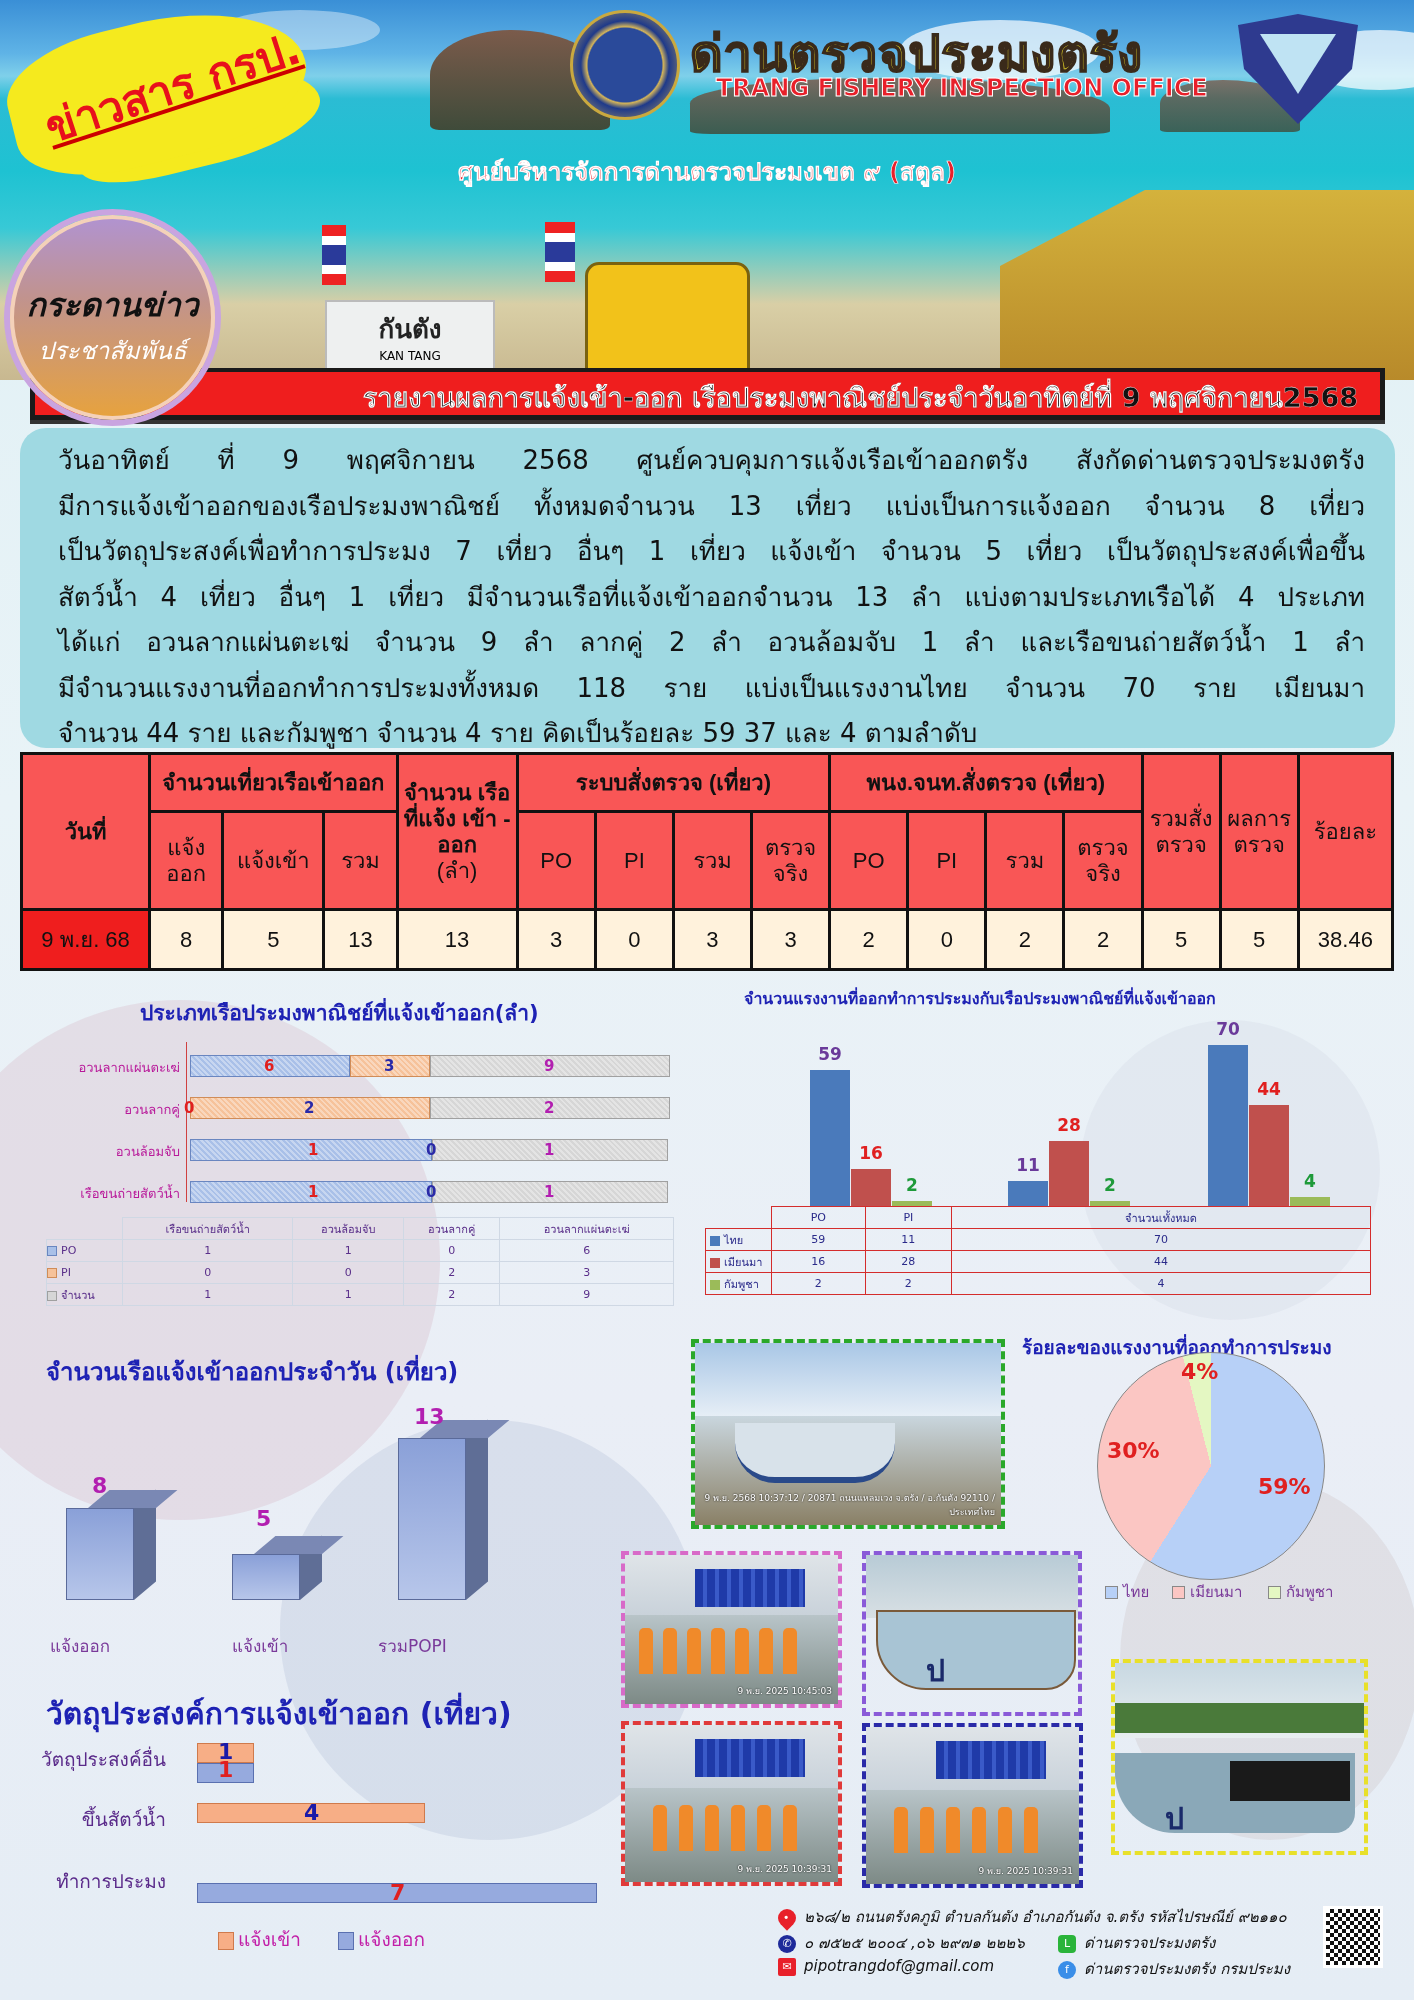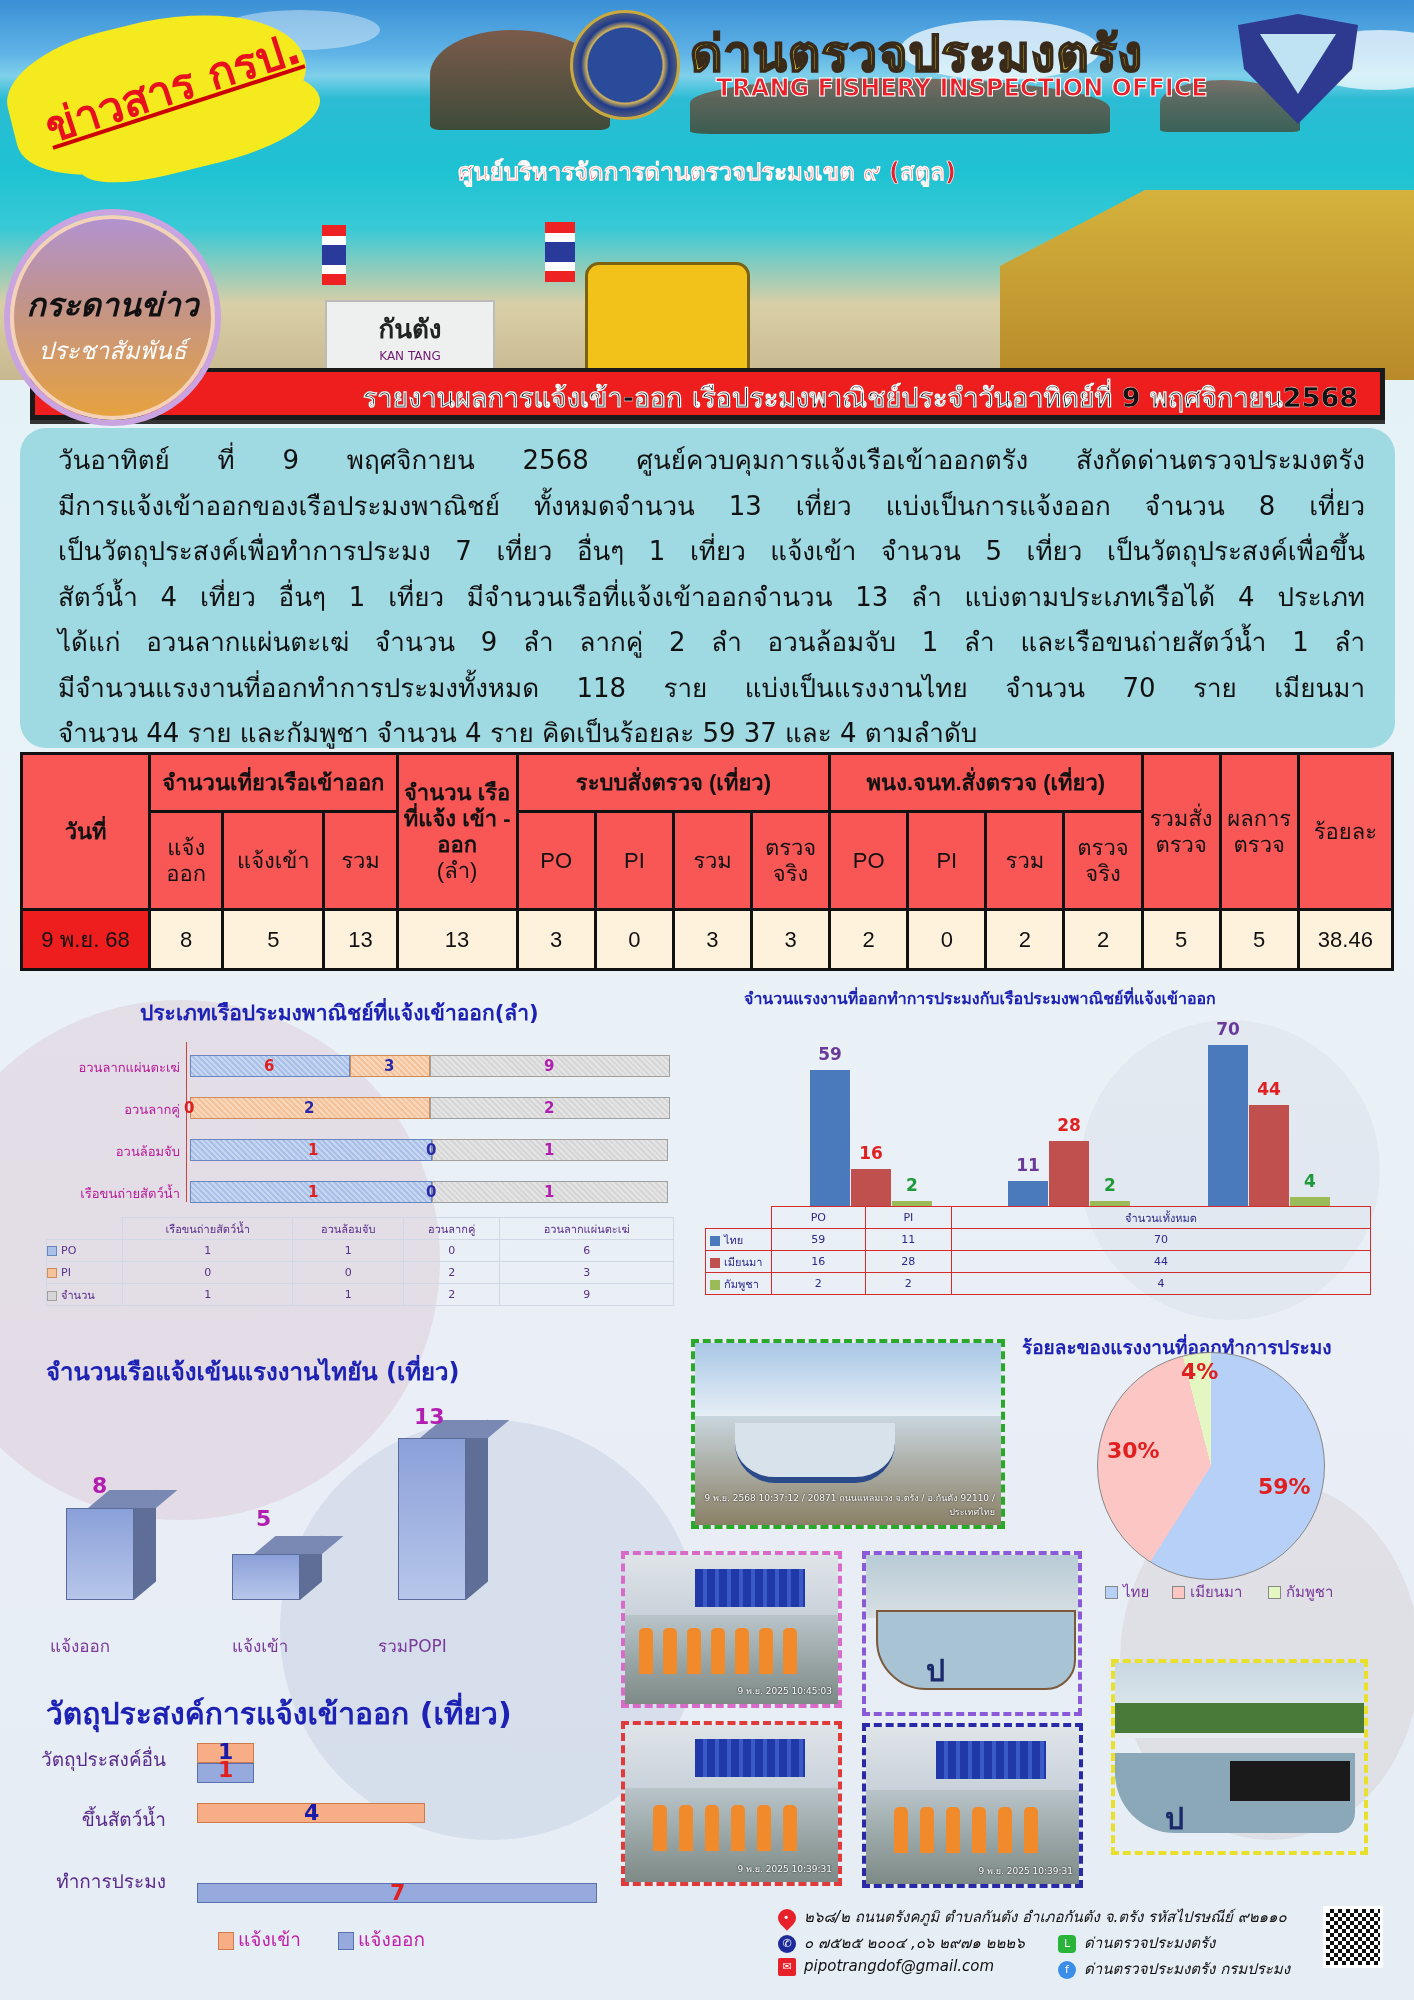--- a/index.html
+++ b/index.html
@@ -14,21 +14,21 @@
 .brush-text{position:absolute;left:40px;top:52px;color:#e8101c;font-weight:bold;font-size:44px;transform:rotate(-18deg);text-decoration:underline;text-decoration-color:#c00;font-family:"DejaVu Sans",sans-serif}
 .logo-round{position:absolute;left:570px;top:10px;width:110px;height:110px;border-radius:50%;background:radial-gradient(circle,#2a4a9a 50%,#d3b45a 52%,#1f3a8a 60%,#d3b45a 100%);border:3px solid #caa93f}
 .logo-shield{position:absolute;left:1238px;top:14px;width:120px;height:110px;background:#2e3a8f;clip-path:polygon(0 10%,50% 0,100% 10%,95% 50%,50% 100%,5% 50%);}
 .logo-shield .inner{position:absolute;left:22px;top:20px;width:76px;height:60px;background:#bfe3f3;clip-path:polygon(0 0,100% 0,50% 100%)}
 .title-th{position:absolute;left:690px;top:14px;color:#f3e32a;font-size:50px;font-weight:bold;-webkit-text-stroke:2px #3a2a1a;letter-spacing:1px}
 .title-en{position:absolute;left:716px;top:74px;color:#e8202a;font-size:24px;font-weight:bold;-webkit-text-stroke:1px #fff}
 .sub1,.sub2{position:absolute;left:0;width:1414px;text-align:center;color:#e8202a;font-size:24px;font-weight:bold;-webkit-text-stroke:.6px #fff}
 .sub1{top:152px}.sub2{top:186px}
 .station-sign{position:absolute;left:325px;top:300px;width:170px;height:80px;background:#eef0f0;border:2px solid #bbb;text-align:center}
 .station-sign .a{font-size:26px;font-weight:bold;color:#222;margin-top:6px}
-.station-sign .b{font-size:12px;color:#701a75}
+.station-sign .b{font-size:12px;color:#000000}
 .train{position:absolute;left:585px;top:262px;width:165px;height:118px;background:#f2c21a;border-radius:14px 14px 0 0;border:3px solid #7a6210}
 .flag{position:absolute;width:24px;height:60px;background:linear-gradient(180deg,#e22 0 18%,#fff 18% 34%,#2a3a9a 34% 66%,#fff 66% 82%,#e22 82%)}
 .pavilion{position:absolute;left:1000px;top:190px;width:414px;height:190px;background:linear-gradient(180deg,#d4b23c,#b88a2a);clip-path:polygon(35% 0,100% 0,100% 100%,0 100%,0 40%)}
 .pr-badge{position:absolute;left:10px;top:215px;width:205px;height:205px;border-radius:50%;background:linear-gradient(180deg,#b193cf 0%,#c1938e 40%,#e6a23f 100%);border:4px solid #f4d1b9;box-shadow:0 0 0 6px #c9a4e0;z-index:5}
 .pr-badge .l1{position:absolute;top:60px;width:100%;text-align:center;font-size:32px;font-weight:bold;color:#111;font-style:italic}
 .pr-badge .l2{position:absolute;top:112px;width:100%;text-align:center;font-size:24px;color:#fff;font-style:italic}
 .report-bar{position:absolute;left:30px;top:368px;width:1355px;height:52px;background:#ef1e1e;border:5px solid #1a1a1a;border-top-width:4px;z-index:4;box-shadow:0 4px 0 #333}
 .report-bar span{position:absolute;right:22px;top:4px;color:#111;font-size:27px;font-weight:bold;-webkit-text-stroke:.3px #fff}
 
 .summary{position:absolute;left:20px;top:428px;width:1375px;height:320px;background:#9fd9e2;border-radius:26px;padding:10px 30px 0 38px}
@@ -331,21 +331,21 @@
       <td style="text-align:left;padding-left:4px"><i class="sw" style="background:#9bbb59"></i><span>กัมพูชา</span></td>
       <td>2</td>
           <td>2</td>
           <td>4</td>
     </tr>
   </tbody>
     </table>
 </div>
 
 <div>
-  <div class="ctitle" style="left:46px;top:1352px;font-size:24px">จำนวนเรือแจ้งเข้นแรงงานไทยัน (เที่ยว)</div>
+  <div class="ctitle" style="left:46px;top:1352px;font-size:24px">จำนวนเรือแจ้งเข้าออกประจำวัน (เที่ยว)</div>
 
   <div class="col3d" style="left:66px;top:1508px;width:90px;height:92px">
     <div class="front" style="width:68px;height:92px"></div>
     <div class="side" style="left:68px;bottom:0;width:22px;height:92px"></div>
     <div class="top" style="left:0;bottom:92px;width:68px;height:18px;transform:skewX(-50deg) translateX(22px);"></div>
   </div>
   <div class="col-val" style="left:92px;top:1473px">8</div>
   <div class="col-lab" style="left:50px;top:1632px">แจ้งออก</div>
 
   <div class="col3d" style="left:232px;top:1554px;width:90px;height:46px">

